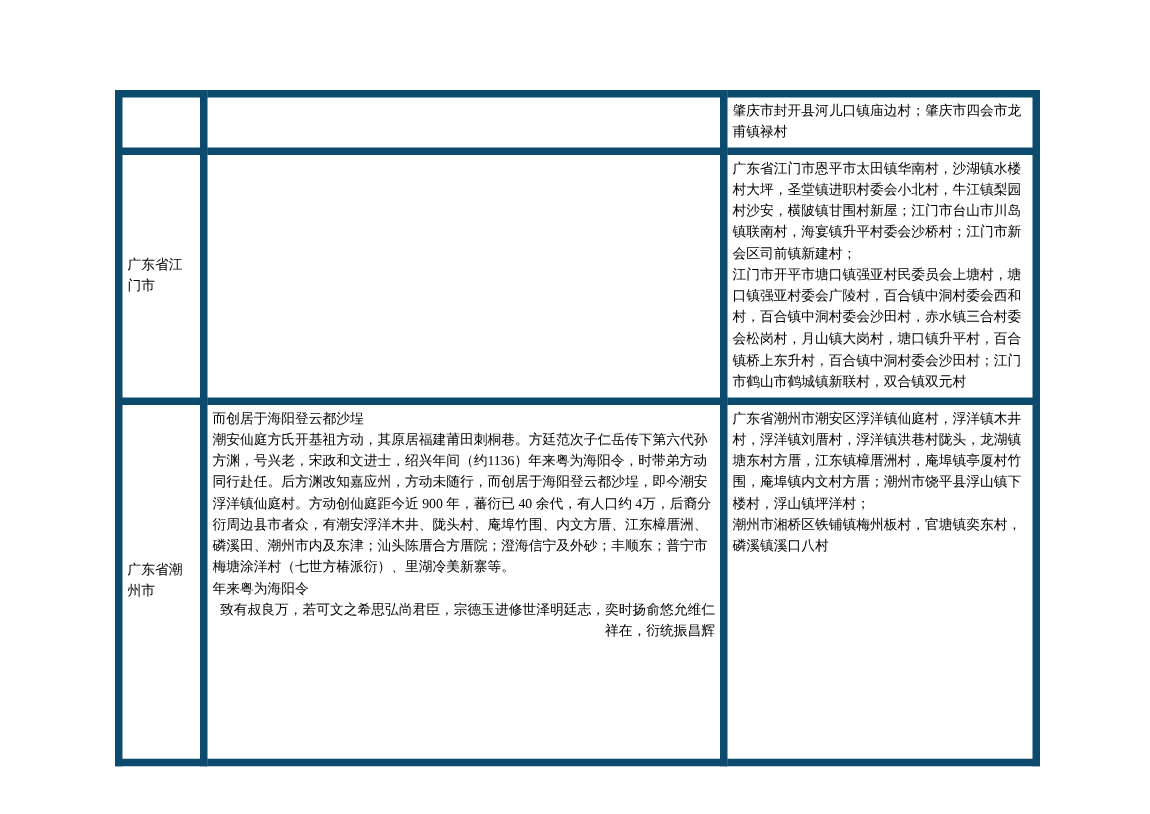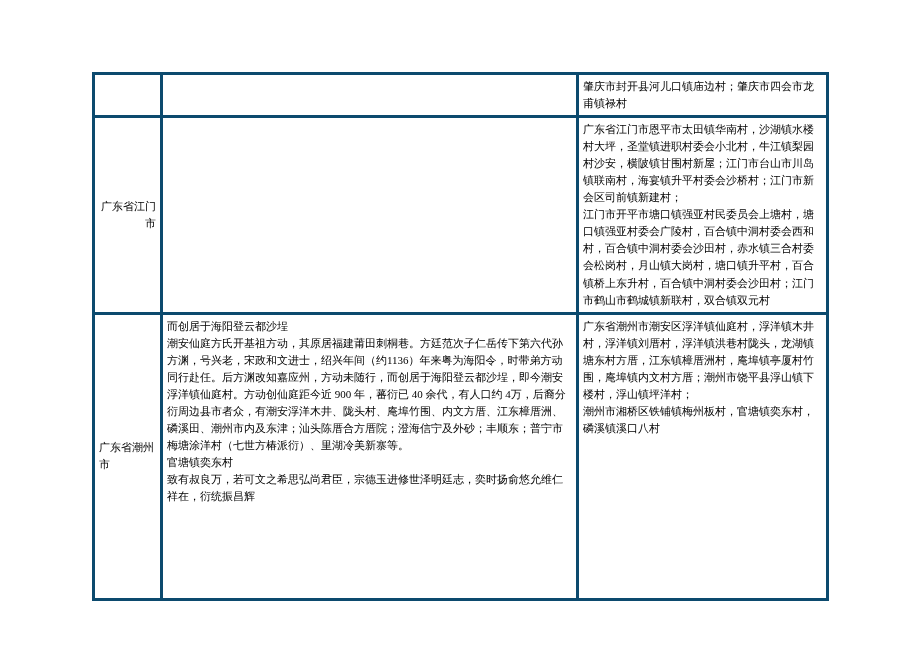--- a/index.html
+++ b/index.html
@@ -19,61 +19,61 @@
     height: 651px;
     padding: 72px 92px 40px 92px;
     position: relative;
   }
   table {
     border-collapse: collapse;
     width: 100%;
     table-layout: fixed;
   }
   td {
-    border: 3px solid #0c4a6e;
+    border: 6px solid #0c4a6e;
     padding: 3px 4px;
     vertical-align: top;
     line-height: 1.55;
     word-break: break-all;
   }
   col.c1 { width: 68px; }
   col.c2 { width: 416px; }
   col.c3 { width: 250px; }
-  .center { text-align: left; }
+  .center { text-align: right; }
 </style>
 </head>
 <body>
 <div class="page">
 
 <table>
   <colgroup>
     <col class="c1">
         <col class="c2">
         <col class="c3">
   </colgroup>
   <tbody>
 
     <tr>
       <td></td>
       <td></td>
       <td>肇庆市封开县河儿口镇庙边村；肇庆市四会市龙甫镇禄村</td>
     </tr>
 
     <tr>
-      <td style="vertical-align:middle;text-align:right;">广东省江门市</td>
+      <td style="vertical-align:middle;">广东省江门市</td>
       <td></td>
       <td>广东省江门市恩平市太田镇华南村，沙湖镇水楼村大坪，圣堂镇进职村委会小北村，牛江镇梨园村沙安，横陂镇甘围村新屋；江门市台山市川岛镇联南村，海宴镇升平村委会沙桥村；江门市新会区司前镇新建村；<br>江门市开平市塘口镇强亚村民委员会上塘村，塘口镇强亚村委会广陵村，百合镇中洞村委会西和村，百合镇中洞村委会沙田村，赤水镇三合村委会松岗村，月山镇大岗村，塘口镇升平村，百合镇桥上东升村，百合镇中洞村委会沙田村；江门市鹤山市鹤城镇新联村，双合镇双元村</td>
     </tr>
 
     <tr>
       <td style="vertical-align:middle;margin-top:17px;">广东省潮州市</td>
       <td>
         <div>而创居于海阳登云都沙埕</div>
         <div>潮安仙庭方氏开基祖方动，其原居福建莆田刺桐巷。方廷范次子仁岳传下第六代孙方渊，号兴老，宋政和文进士，绍兴年间（约1136）年来粤为海阳令，时带弟方动同行赴任。后方渊改知嘉应州，方动未随行，而创居于海阳登云都沙埕，即今潮安浮洋镇仙庭村。方动创仙庭距今近 900 年，蕃衍已 40 余代，有人口约 4万，后裔分衍周边县市者众，有潮安浮洋木井、陇头村、庵埠竹围、内文方厝、江东樟厝洲、磷溪田、潮州市内及东津；汕头陈厝合方厝院；澄海信宁及外砂；丰顺东；普宁市梅塘涂洋村（七世方椿派衍）、里湖冷美新寨等。</div>
-        <div>官塘镇奕东村</div>
+        <div>年来粤为海阳令</div>
         <div class="center">致有叔良万，若可文之希思弘尚君臣，宗德玉进修世泽明廷志，奕时扬俞悠允维仁祥在，衍统振昌辉</div>
         <div style="height:90px"></div>
       </td>
       <td>广东省潮州市潮安区浮洋镇仙庭村，浮洋镇木井村，浮洋镇刘厝村，浮洋镇洪巷村陇头，龙湖镇塘东村方厝，江东镇樟厝洲村，庵埠镇亭厦村竹围，庵埠镇内文村方厝；潮州市饶平县浮山镇下楼村，浮山镇坪洋村；<br>潮州市湘桥区铁铺镇梅州板村，官塘镇奕东村，磷溪镇溪口八村</td>
     </tr>
   </tbody>
 </table>
 
 </div>
 

